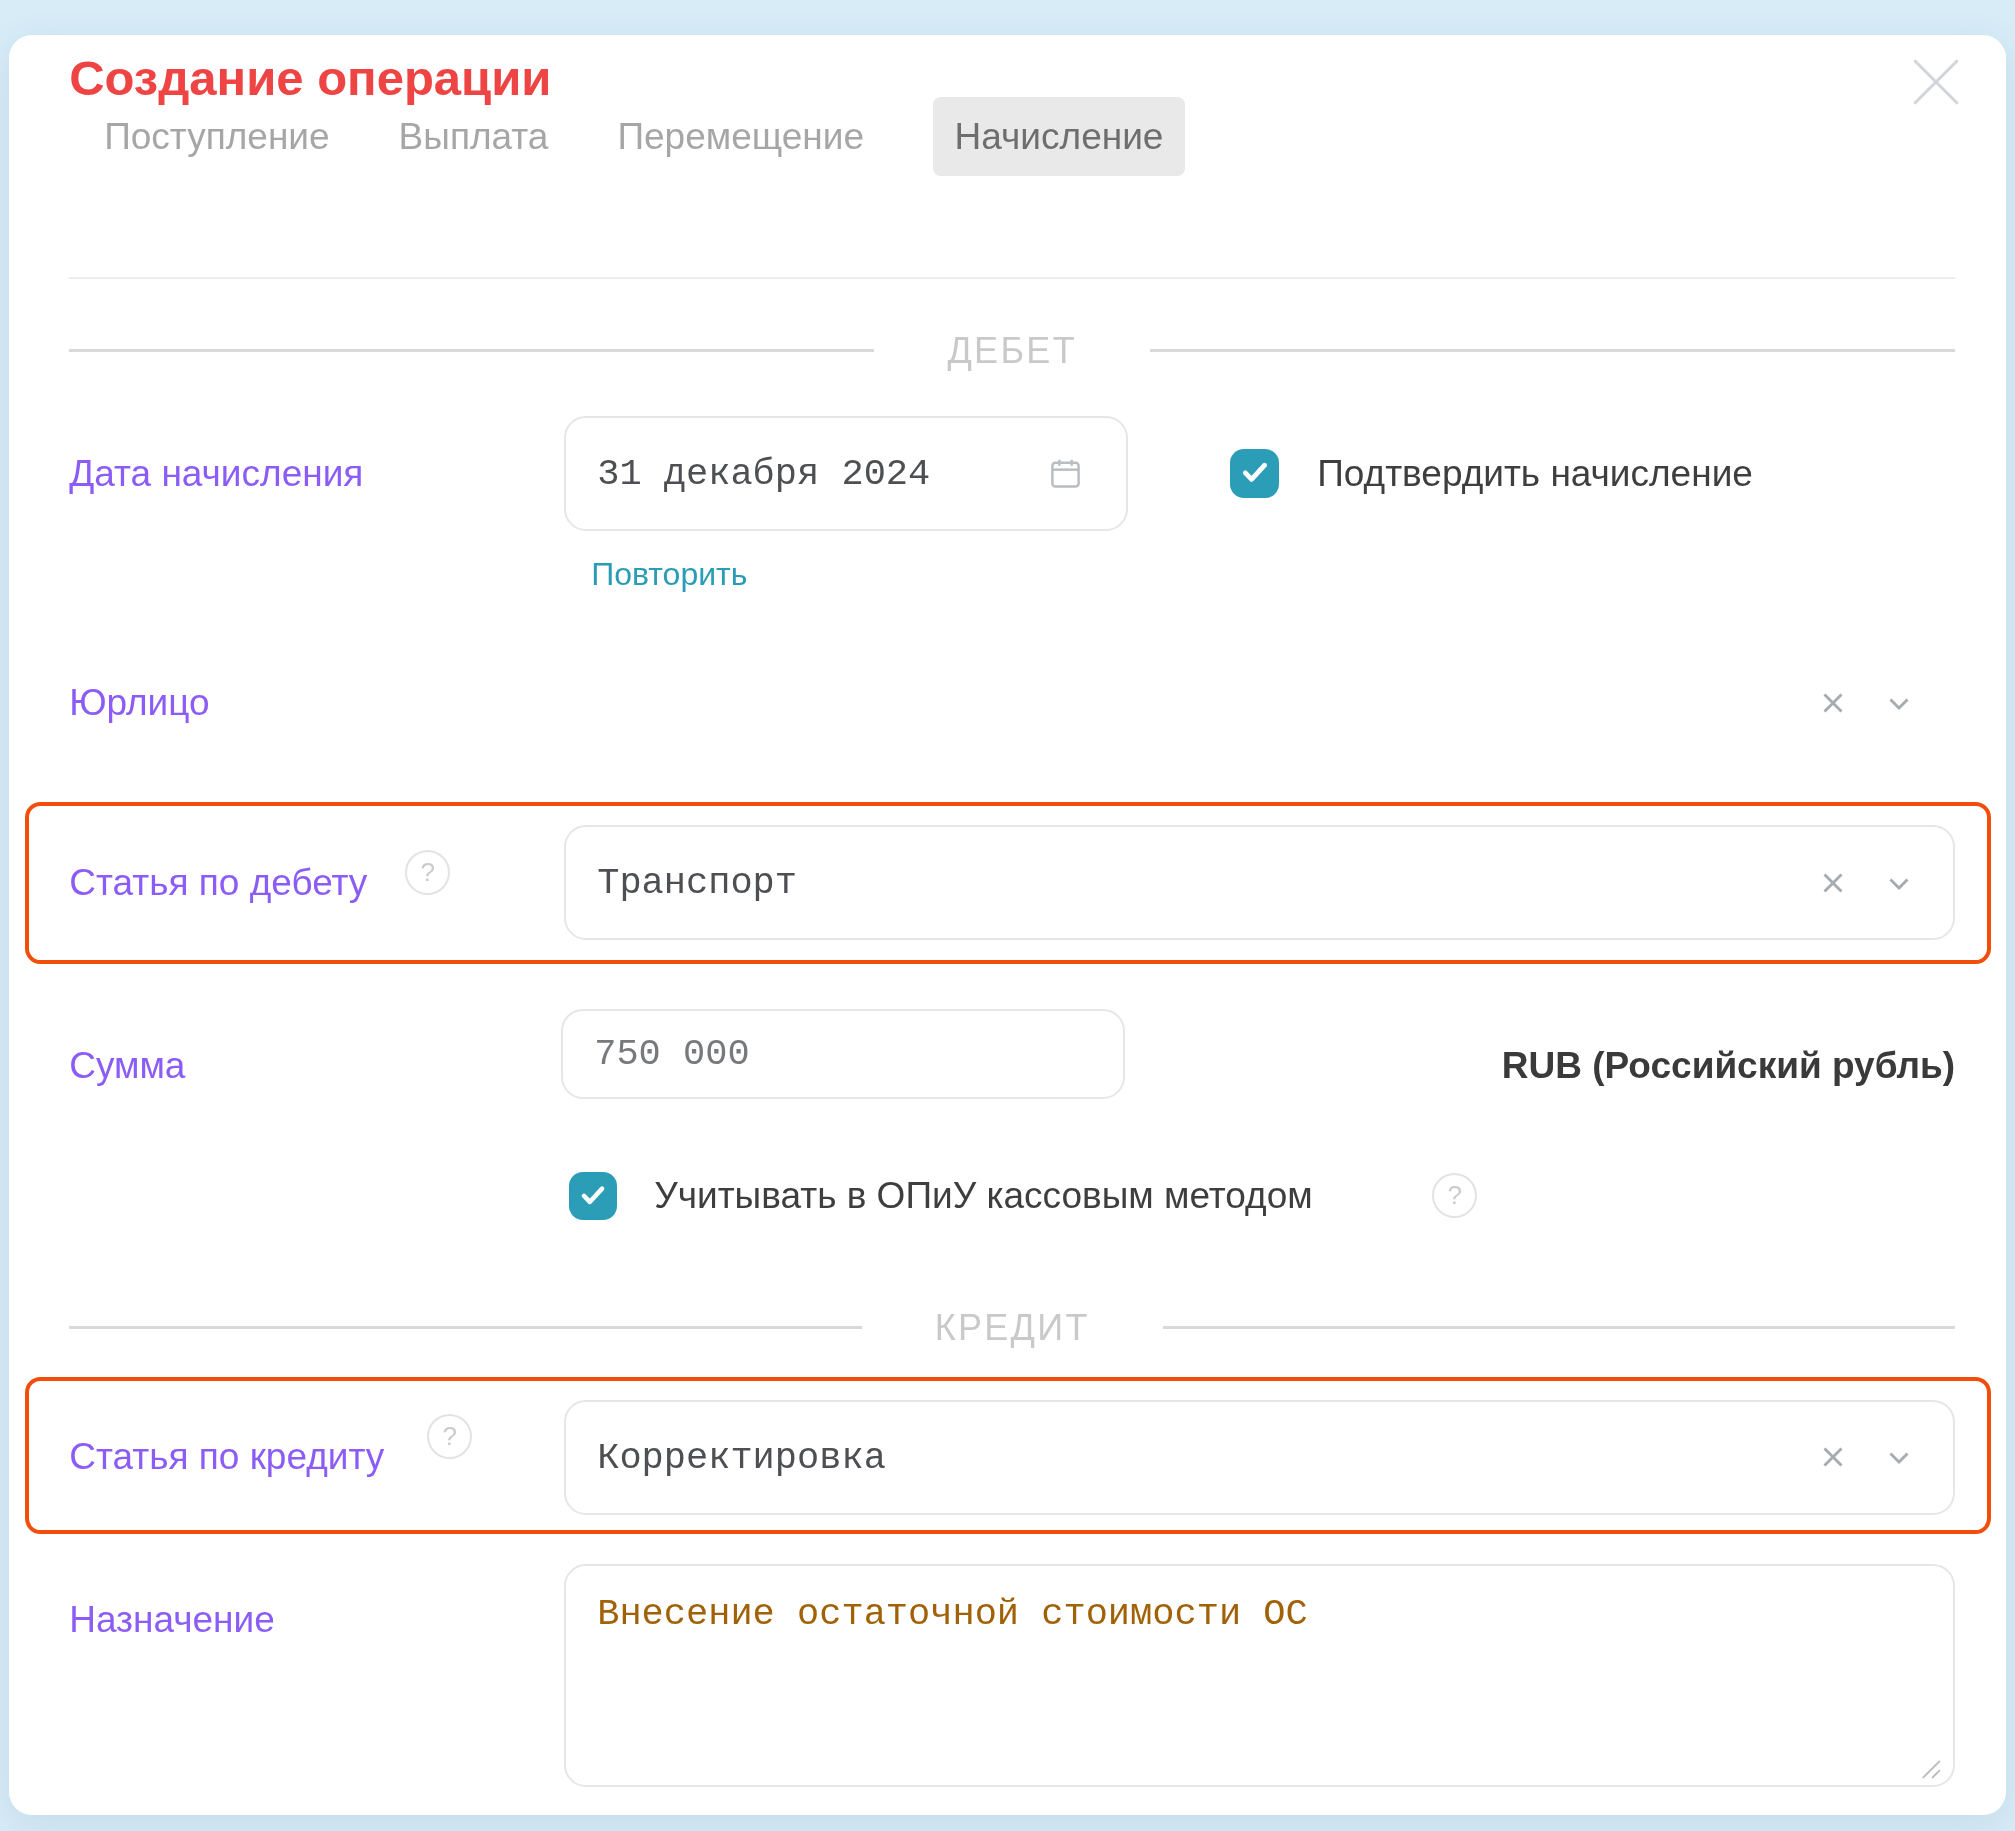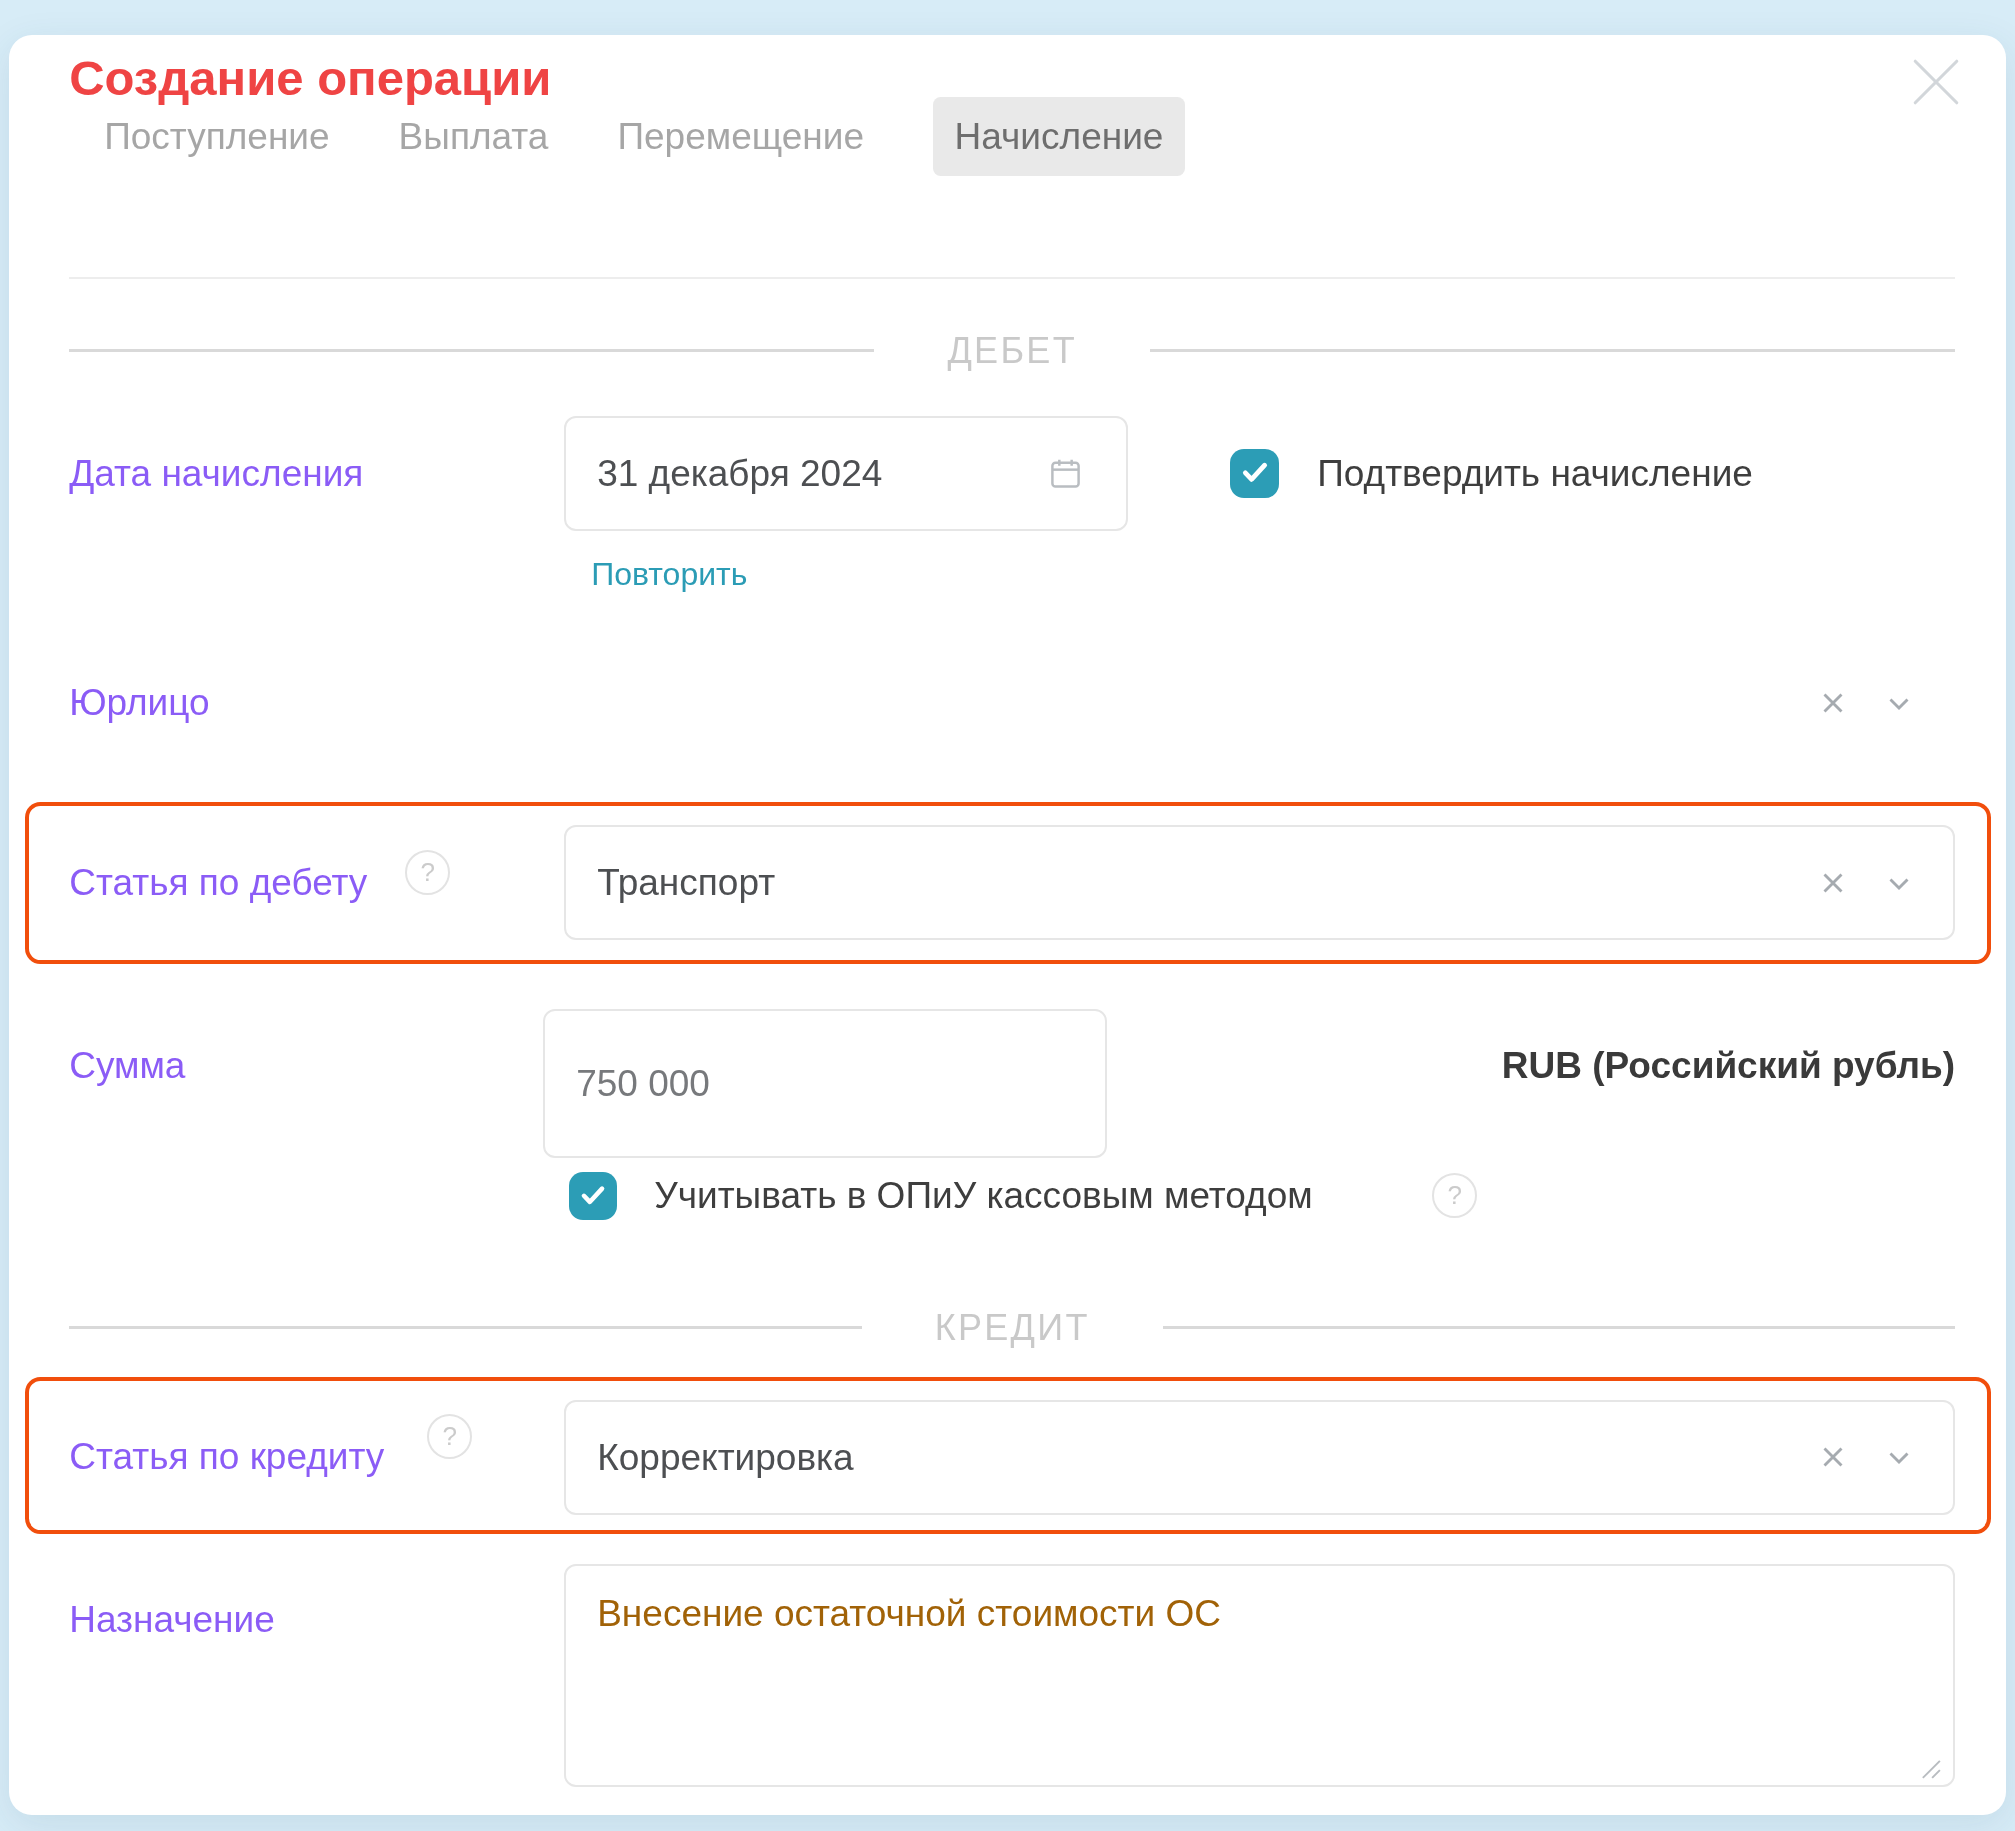--- a/index.html
+++ b/index.html
@@ -37,22 +37,22 @@
   }
   .section-divider .line{flex:1;height:2.3px;background:#d9d9d9;}
   .section-divider .sec-label{
     padding:0 73px;font-size:36px;color:#c9c9c9;letter-spacing:2.3px;white-space:nowrap;
   }
   .row-label{
     position:absolute;left:60px;font-size:37px;color:#8b5cf6;line-height:46px;white-space:nowrap;text-align:center;
   }
   .field{
     position:absolute;box-sizing:border-box;
-    border:2.3px solid #e6e6e6;border-radius:12px;background:#fff;
-    font-family:Liberation Sans, sans-serif;
+    border:2.3px solid #e6e6e6;border-radius:22px;background:#fff;
+    font-family:Liberation Mono, monospace;
     font-size:37px;color:#4d4f52;padding:0 115px 0 31px;outline:none;
   }
   .field.short{padding-right:92px;}
   .field.amount{color:#77797c;padding-right:31px;}
   textarea.field{
     padding:24.6px 46px 24.6px 31px;resize:none;color:#a16207;line-height:46px;
   }
   .link{
     position:absolute;font-size:32px;color:#2b9cb5;cursor:pointer;white-space:nowrap;
   }
@@ -150,21 +150,21 @@
       <path d="M6 6l12 12M18 6L6 18"></path>
     </svg>
   </div>
   <div class="field-icon" style="left:1873px;top:831px;">
     <svg width="34" height="34" viewBox="0 0 24 24" fill="none" stroke="#a6abb0" stroke-width="2">
       <path d="M6 9.5l6 6 6-6"></path>
     </svg>
   </div>
 
   <div class="row-label" style="top:1008px;">Сумма</div>
-  <input class="field amount" style="left: 534px; top: 974px; width: 564px; height: 149px;" value="750 000">
+  <input class="field amount" style="left: 552px; top: 974px; width: 564px; height: 90px;" value="750 000">
   <div class="currency" style="top:1008px;font-weight:bold;">RUB (Российский рубль)</div>
 
   <div class="checkbox" style="left:560px;top:1137px;width:48px;height:48px;">
     <span>
       <svg width="32" height="32" viewBox="0 0 24 24" fill="none">
         <path d="M5.2 12.6l4.4 4.6 9.2-10" stroke="#ffffff" stroke-width="3.4" stroke-linecap="round" stroke-linejoin="round"></path>
       </svg>
     </span>
   </div>
   <div class="chk-label" style="left:645px;top:1137px;">Учитывать в ОПиУ кассовым методом</div>

